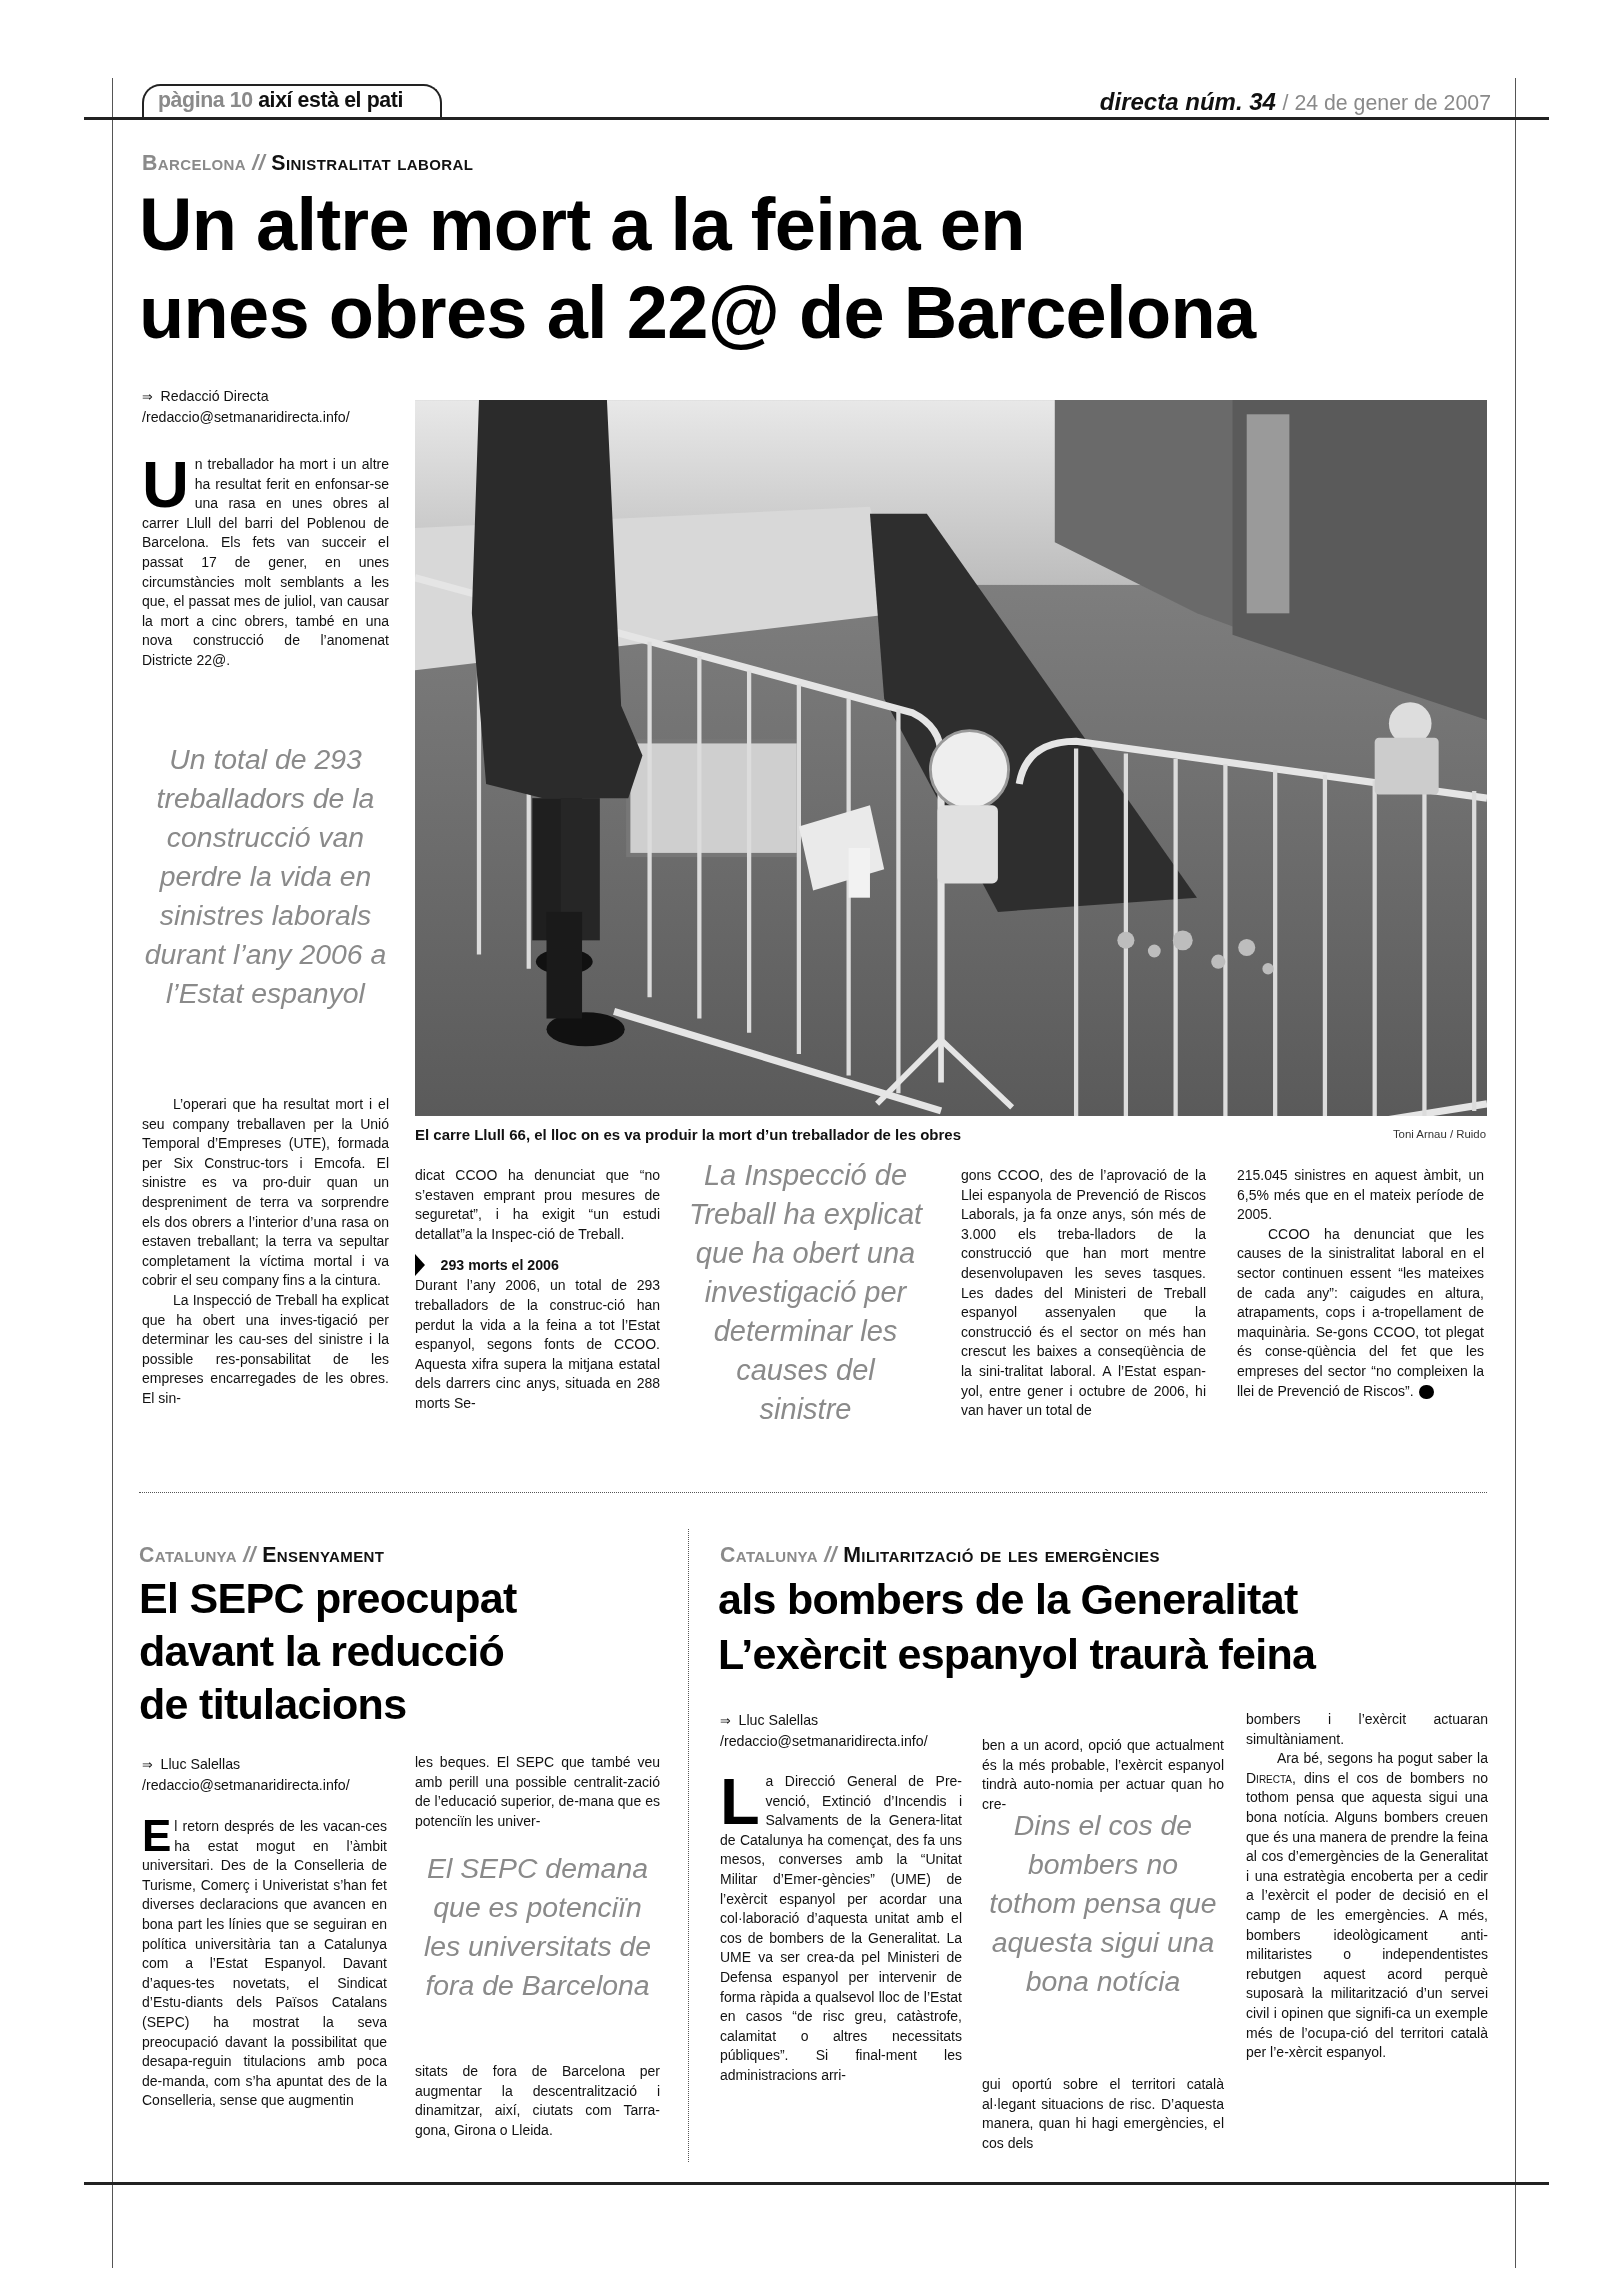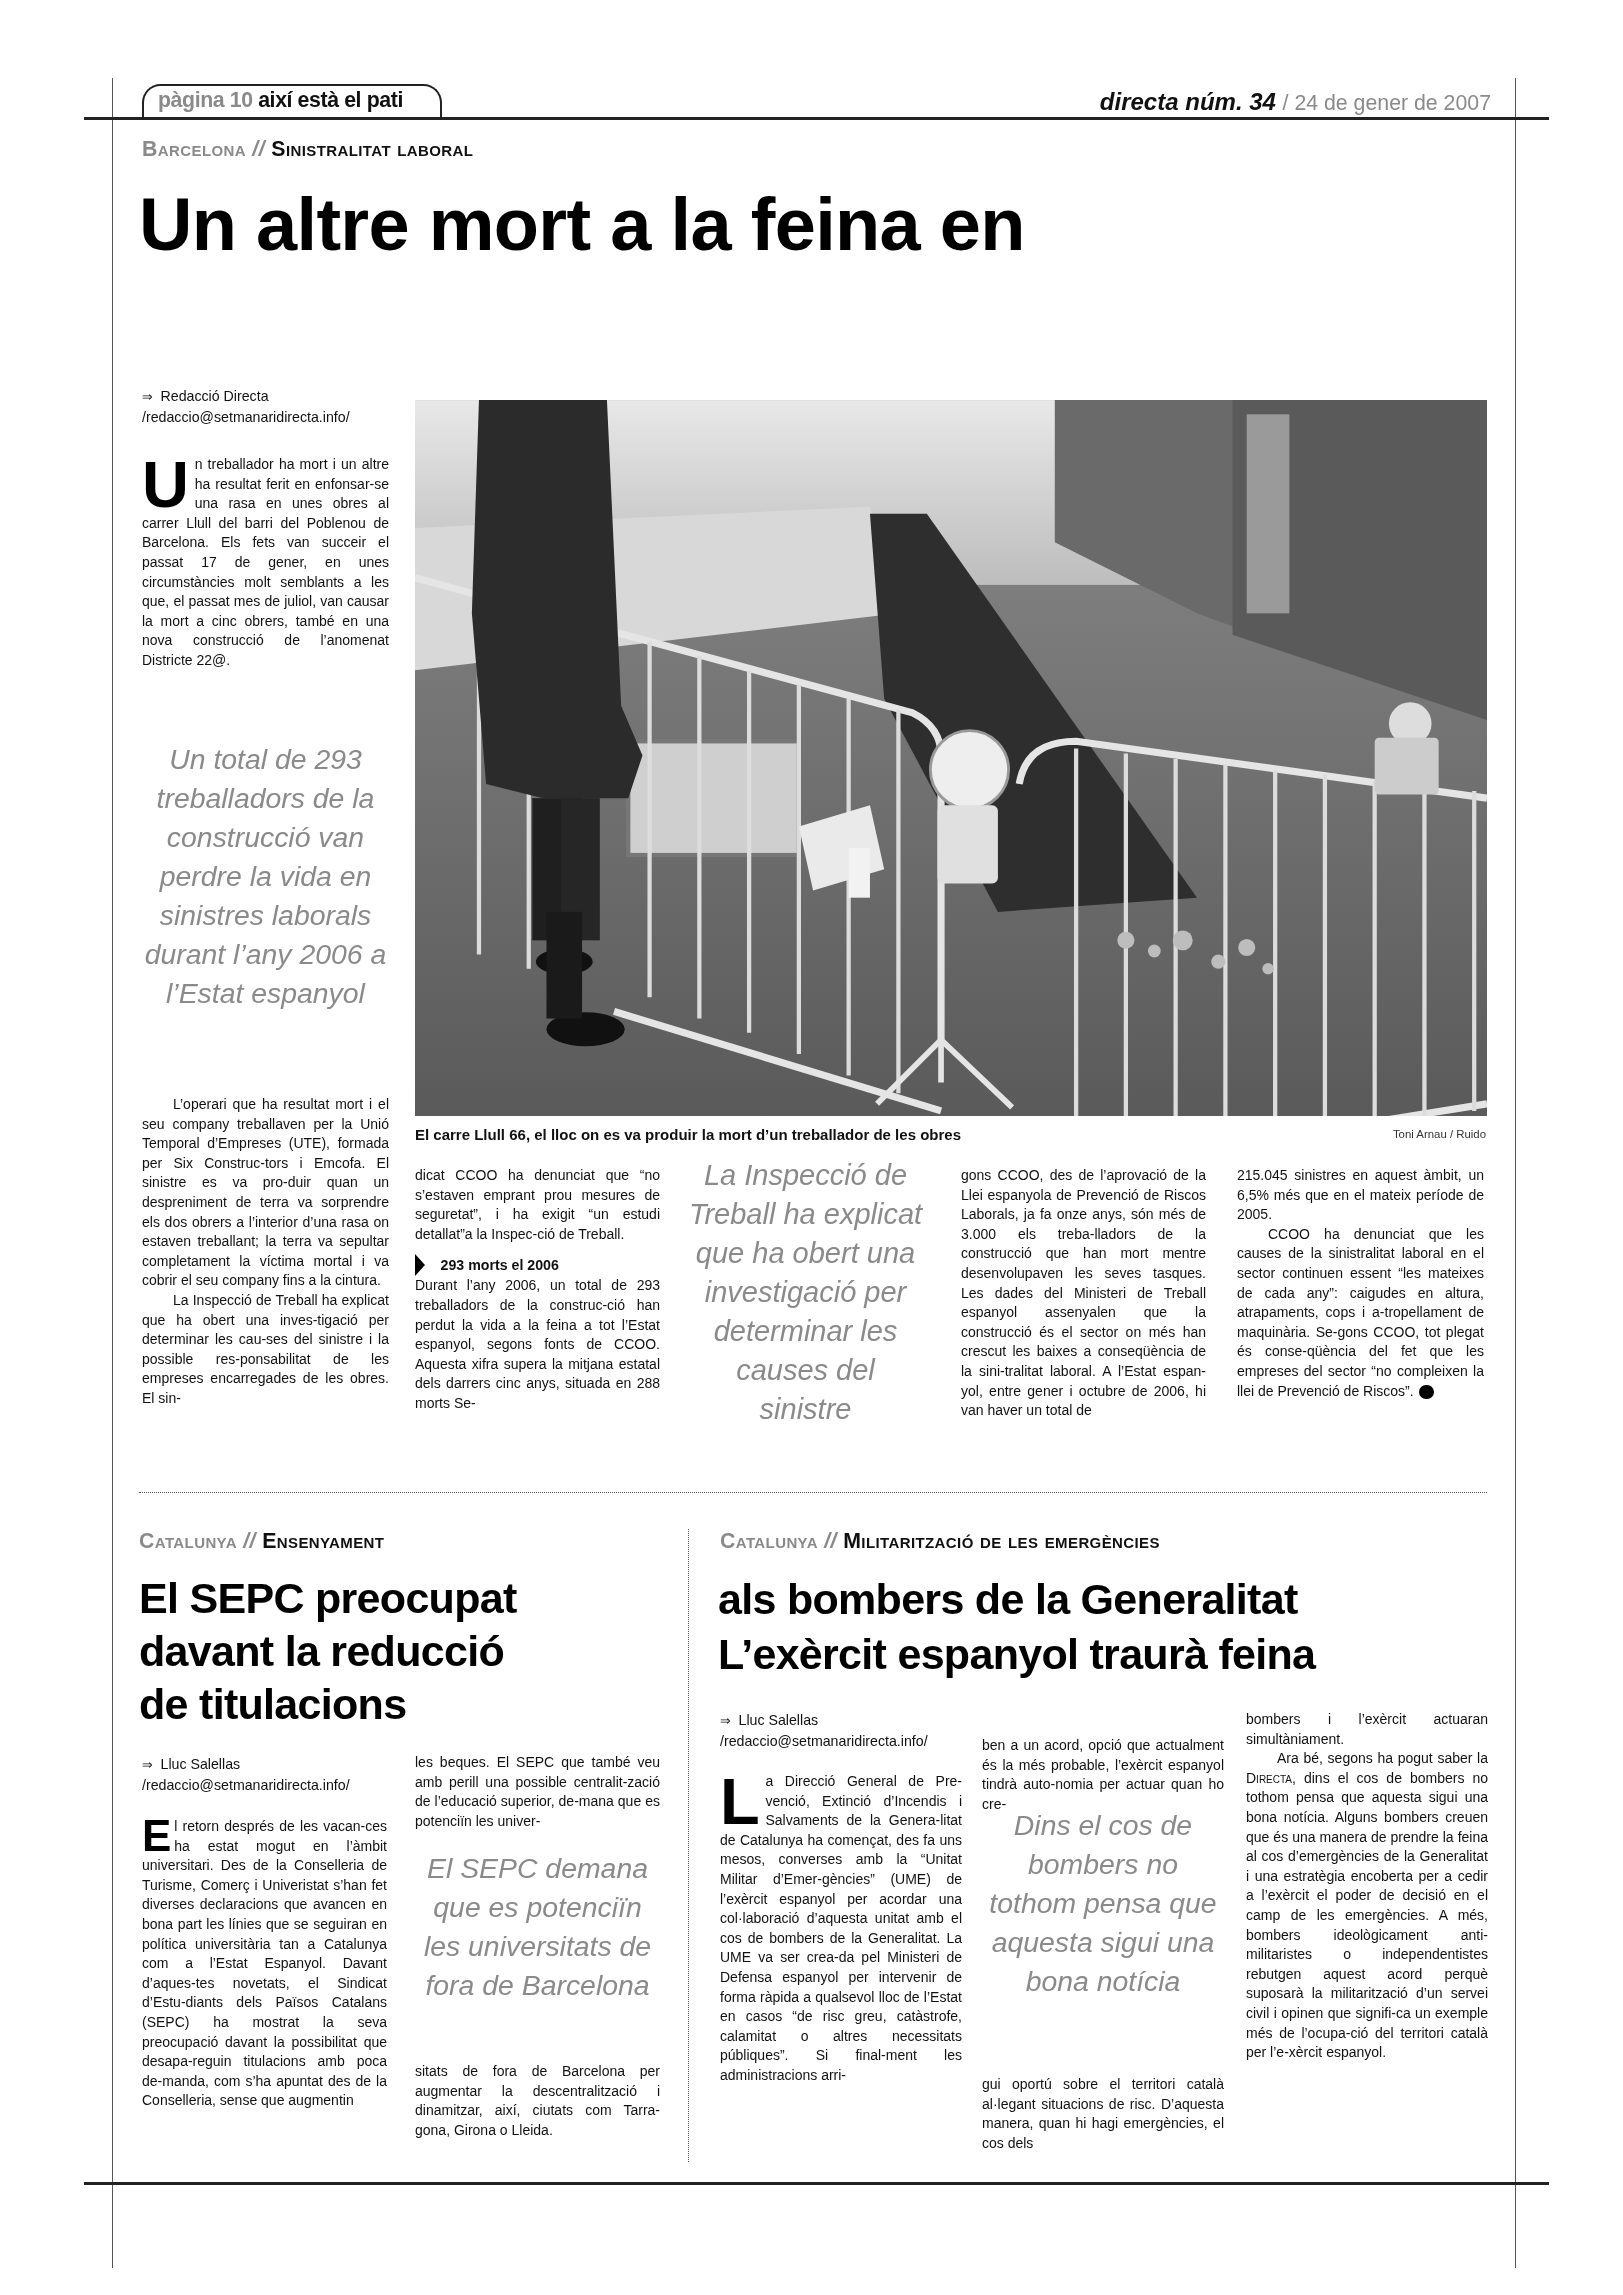--- a/index.html
+++ b/index.html
@@ -6,21 +6,21 @@
   body { width: 1623px; height: 2295px; background: #fff; position: relative; font-family: "Liberation Sans", sans-serif; color: #111; overflow: hidden; }
   
   .vline { position: absolute; width: 1.4px; background: #333; }
   .hline { position: absolute; height: 2.8px; background: #222; }
   
   .tab { position: absolute; left: 142px; top: 84px; width: 300px; height: 36px; border: 2.1px solid #222; border-bottom: none; border-radius: 18.5px 18.5px 0 0; }
   .tab-text { position: absolute; left: 158px; top: 88px; font-size: 21.3px; font-weight: bold; letter-spacing: -0.4px; }
   .tab-text .pg { color: #8a8a8a; }
   .head-right { position: absolute; right: 132px; top: 88px; font-size: 24px; font-weight: bold; font-style: italic; }
   .head-right .date { color: #8a8a8a; font-style: normal; font-weight: normal; font-size: 21.3px; }
-  .kicker { position: absolute; font-weight: bold; font-size: 21.3px; font-variant: small-caps; letter-spacing: 0.4px; }
+  .kicker { position: absolute; font-weight: bold; font-size: 21.3px; font-variant: small-caps; letter-spacing: 0.4px; margin-top: 14px; }
   .kicker .region { color: #8a8a8a; }
   .kicker .slashes { color: #8a8a8a; font-style: italic; }
   .headline { position: absolute; font-family: "Liberation Sans", sans-serif; font-weight: bold; color: #000; letter-spacing: -0.7px; }
   .byline { position: absolute; font-size: 14.2px; line-height: 20px; }
   .byline .name { font-weight: normal; }
   .byline .eye { display: inline-block; width: 18.5px; font-size: 12.8px; }
   .col { position: absolute; font-size: 14px; line-height: 19.6px; text-align: justify; hyphens: manual; }
   .col p { text-indent: 0; }
   .col p.ind { text-indent: 31px; }
   .drop { float: left; font-weight: bold; font-size: 65px; line-height: 54px; margin: 2.8px 5.7px -2.8px 0; color: #000; }
@@ -54,20 +54,21 @@
   <span class="date">/ 24 de gener de 2007</span>
 </div>
 
 <div class="kicker" style="left:142px; top:137px;">
   <span class="region">Barcelona</span>
   <span class="slashes">//</span>
   <span>Sinistralitat laboral</span>
 </div>
 <div class="headline" style="left:139px; top:181px; font-size:74px; line-height:88px;">
   <div>Un altre mort a la feina en</div>
+  <div>unes obres al 22@ de Barcelona</div>
 </div>
 
 <div class="byline" style="left:142px; top:386px; width:270px;">
   <div><span class="eye">⇒</span><span class="name">Redacció Directa</span></div>
   <div>/redaccio@setmanaridirecta.info/</div>
 </div>
 
 <div class="col" style="left:142px; top:455px; width:247px;">
   <span class="drop">U</span>
   <span>n treballador ha mort i un altre ha resultat ferit en enfonsar-se una rasa en unes obres al carrer Llull del barri del Poblenou de Barcelona. Els fets van succeir el passat 17 de gener, en unes circumstàncies molt semblants a les que, el passat mes de juliol, van causar la mort a cinc obrers, també en una nova construcció de l’anomenat Districte 22@.</span>

